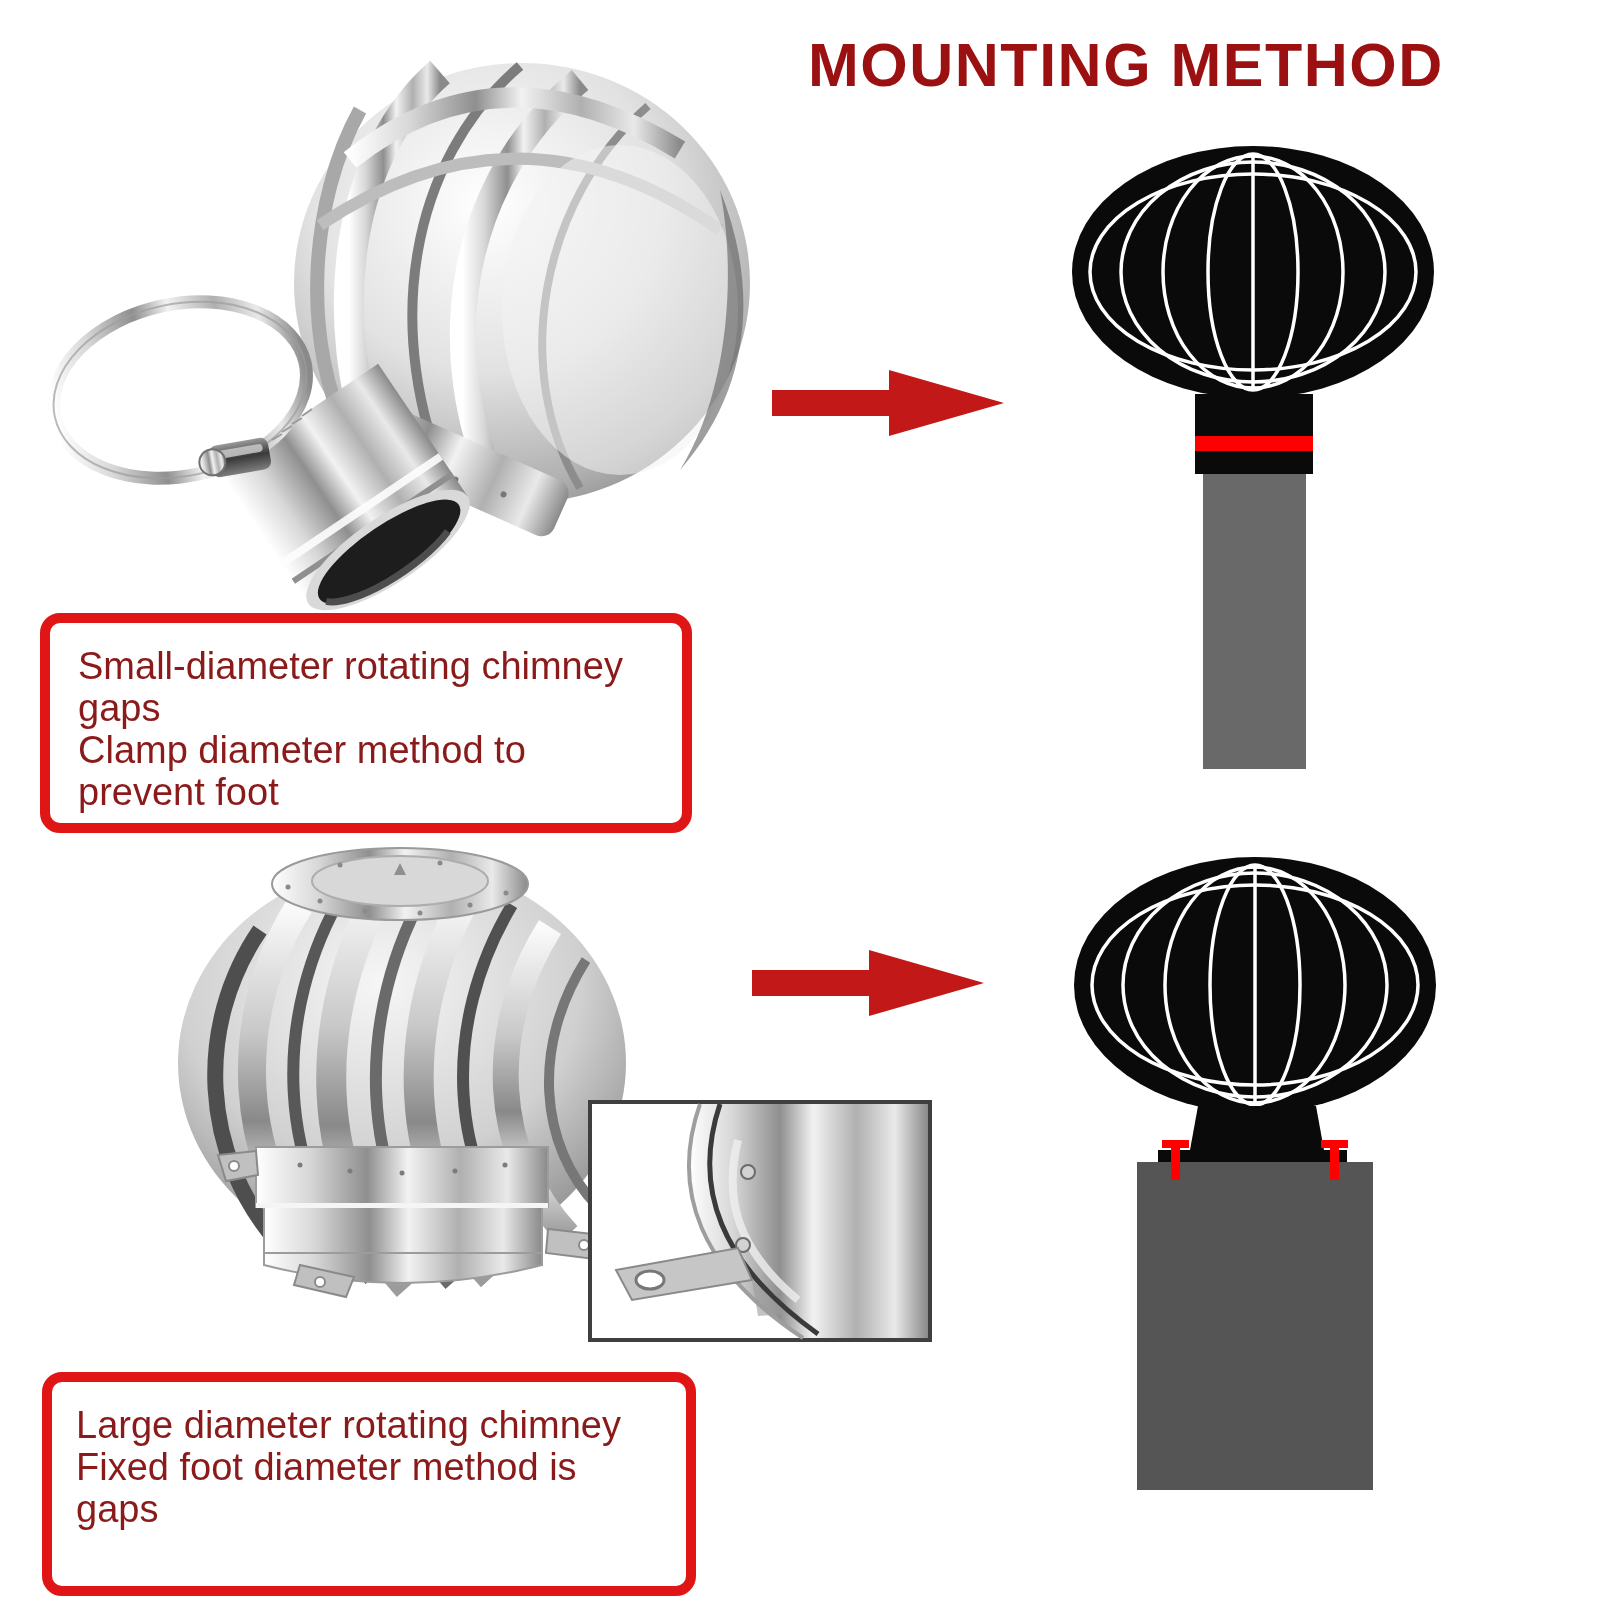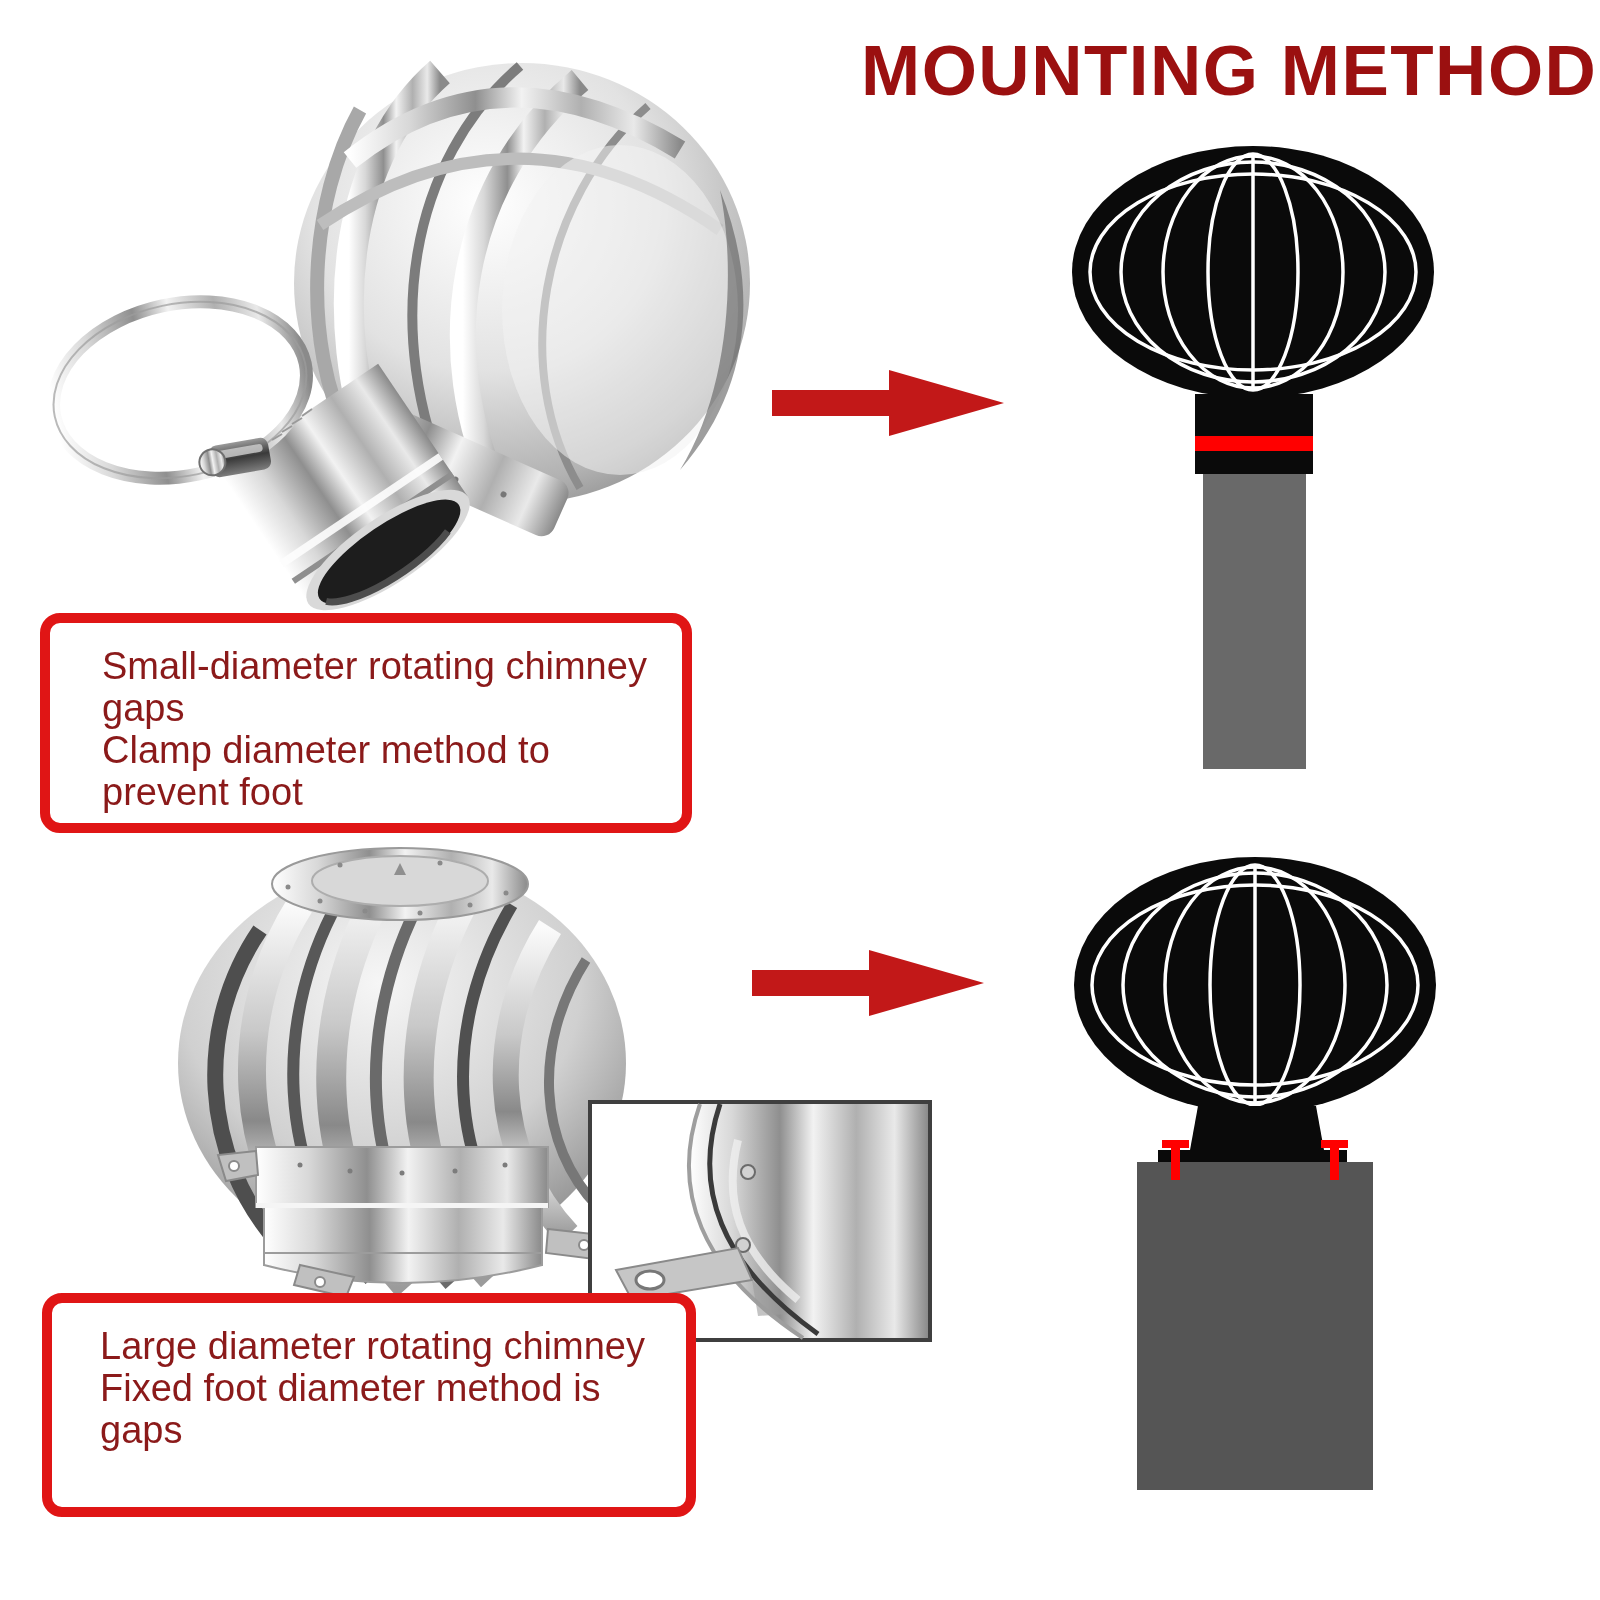--- a/index.html
+++ b/index.html
@@ -4,37 +4,37 @@
 <style>
   html,body{margin:0;padding:0;background:#ffffff;}
   #canvas{
     position:relative;width:1600px;height:1600px;overflow:hidden;
     background:var(--background,#fff);
     font-family:"Liberation Sans", sans-serif;
   }
   .abs{position:absolute;}
   
   #title{
-    left:861px;top:30px;width:740px;height:70px;
-    font-size:71px;font-weight:900;letter-spacing:1.5px;
+    left:808px;top:30px;width:740px;height:70px;
+    font-size:61px;font-weight:900;letter-spacing:1.5px;
     color:var(--title-red,#9B1010);white-space:nowrap;
   }
   
   .note{
     background:#ffffff;
     border:10px solid var(--note-border-red,#E01515);
     border-radius:20px;
     color:var(--note-text-red,#8B1A1A);
     font-size:38px;line-height:42px;
     padding:22px 14px 10px 28px;
     box-sizing:border-box;overflow:hidden;
   }
   #note-small{left:40px;top:613px;width:652px;height:220px;}
-  #note-large{left:42px;top:1293px;width:654px;height:224px;padding-left:24px;}
-  .note-line{white-space:nowrap;margin-left:24px;}
+  #note-large{left:42px;top:1372px;width:654px;height:224px;padding-left:24px;}
+  .note-line{white-space:nowrap;}
   
   .arrow-fill{fill:var(--arrow-red,#C21818);}
   .black-fill{fill:var(--silhouette-black,#0A0A0A);}
   .red-fill{fill:var(--highlight-red,#FF0000);}
   .pipe-fill{fill:var(--flue-pipe-gray,#696969);}
   .chimney-fill{fill:var(--chimney-gray,#555555);}
   .vane-line{stroke:#ffffff;stroke-width:3.5;fill:none;}
 </style>
 </head>
 <body>

